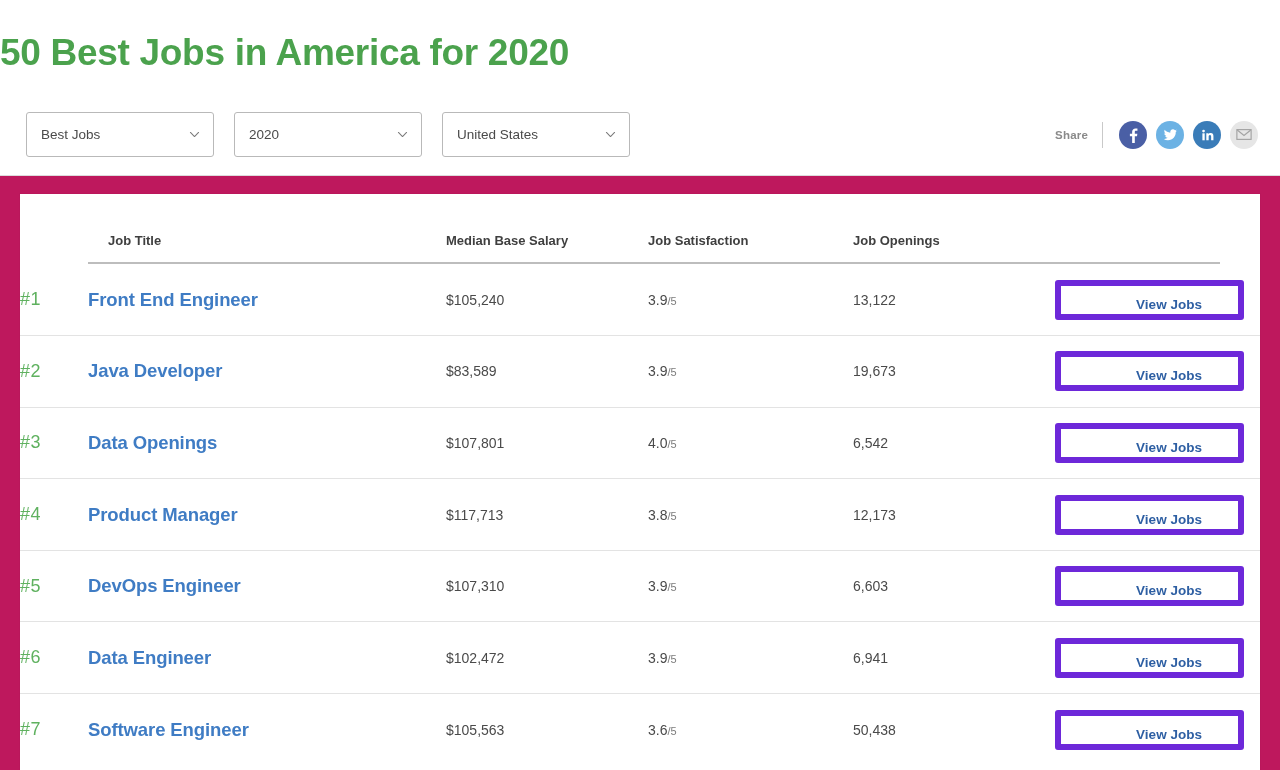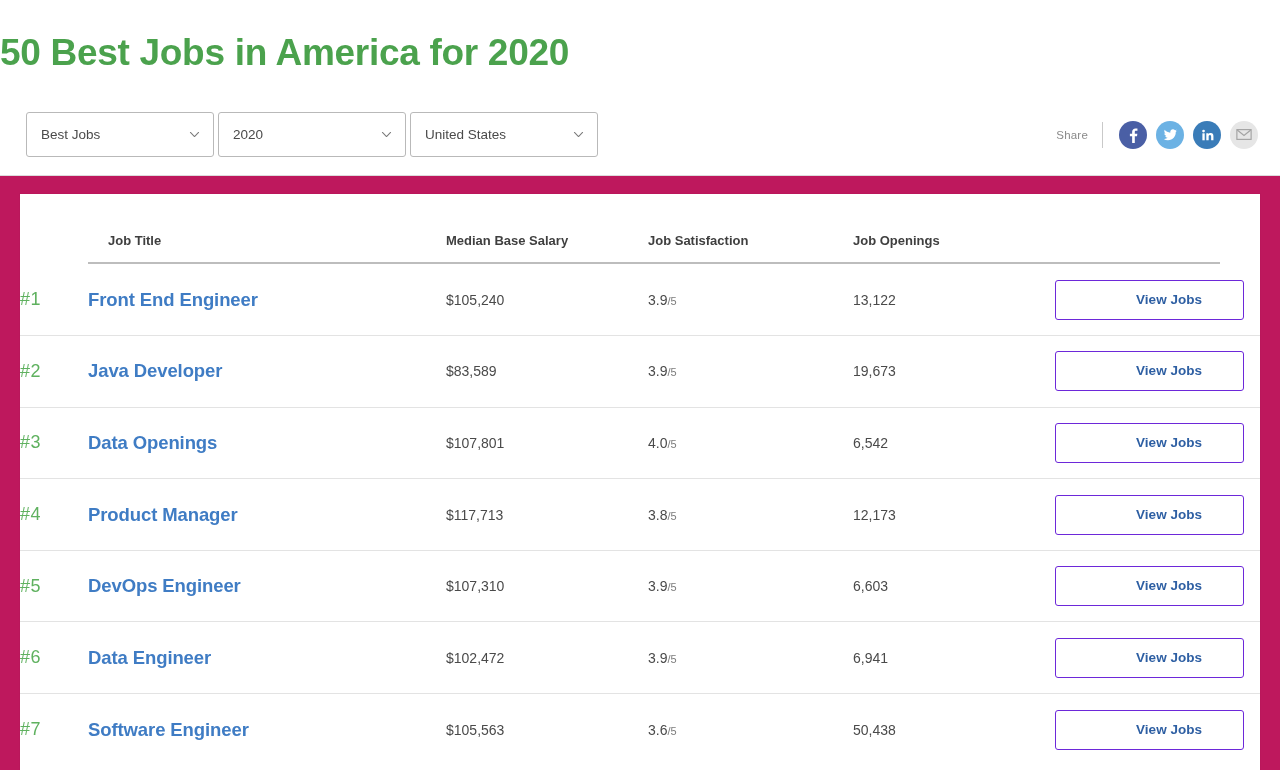--- a/index.html
+++ b/index.html
@@ -40,21 +40,21 @@
     top: 112px;
     width: 1280px;
     height: 48px;
   }
 
   .filters {
     position: absolute;
     left: 26px;
     top: 0;
     display: flex;
-    gap: 4px;
+    gap: 20px;
   }
 
   .select-box {
     width: 188px;
     height: 45px;
     border: 1px solid #b9b9b9;
     border-radius: 3px;
     background: #ffffff;
     display: flex;
     align-items: center;
@@ -79,20 +79,21 @@
 
   
   .share-wrap {
     position: absolute;
     right: 22px;
     top: 0;
     height: 45px;
     display: flex;
     align-items: center;
     gap: 0;
+    font-weight: bold;
   }
   .share-label {
     font-size: 11.5px;
     color: #8a8a8a;
     margin-right: 14px;
     letter-spacing: 0.2px;
   }
   .share-divider {
     width: 1px;
     height: 26px;
@@ -208,21 +209,21 @@
   }
 
   .btn-cell { text-align: left; }
 
   .view-jobs-btn {
     display: inline-block;
     width: 189px;
     height: 40px;
     line-height: 38px;
     text-align: center;
-    border: 1px solid #6d28d9;
+    border: 6px solid #6d28d9;
     border-radius: 3px;
     background: #ffffff;
     color: #2e5fa3;
     font-size: 13.5px;
     font-weight: bold;
     cursor: pointer;
     font-family: "Liberation Sans", sans-serif;
     padding-left: 39px;
   }
 </style>

